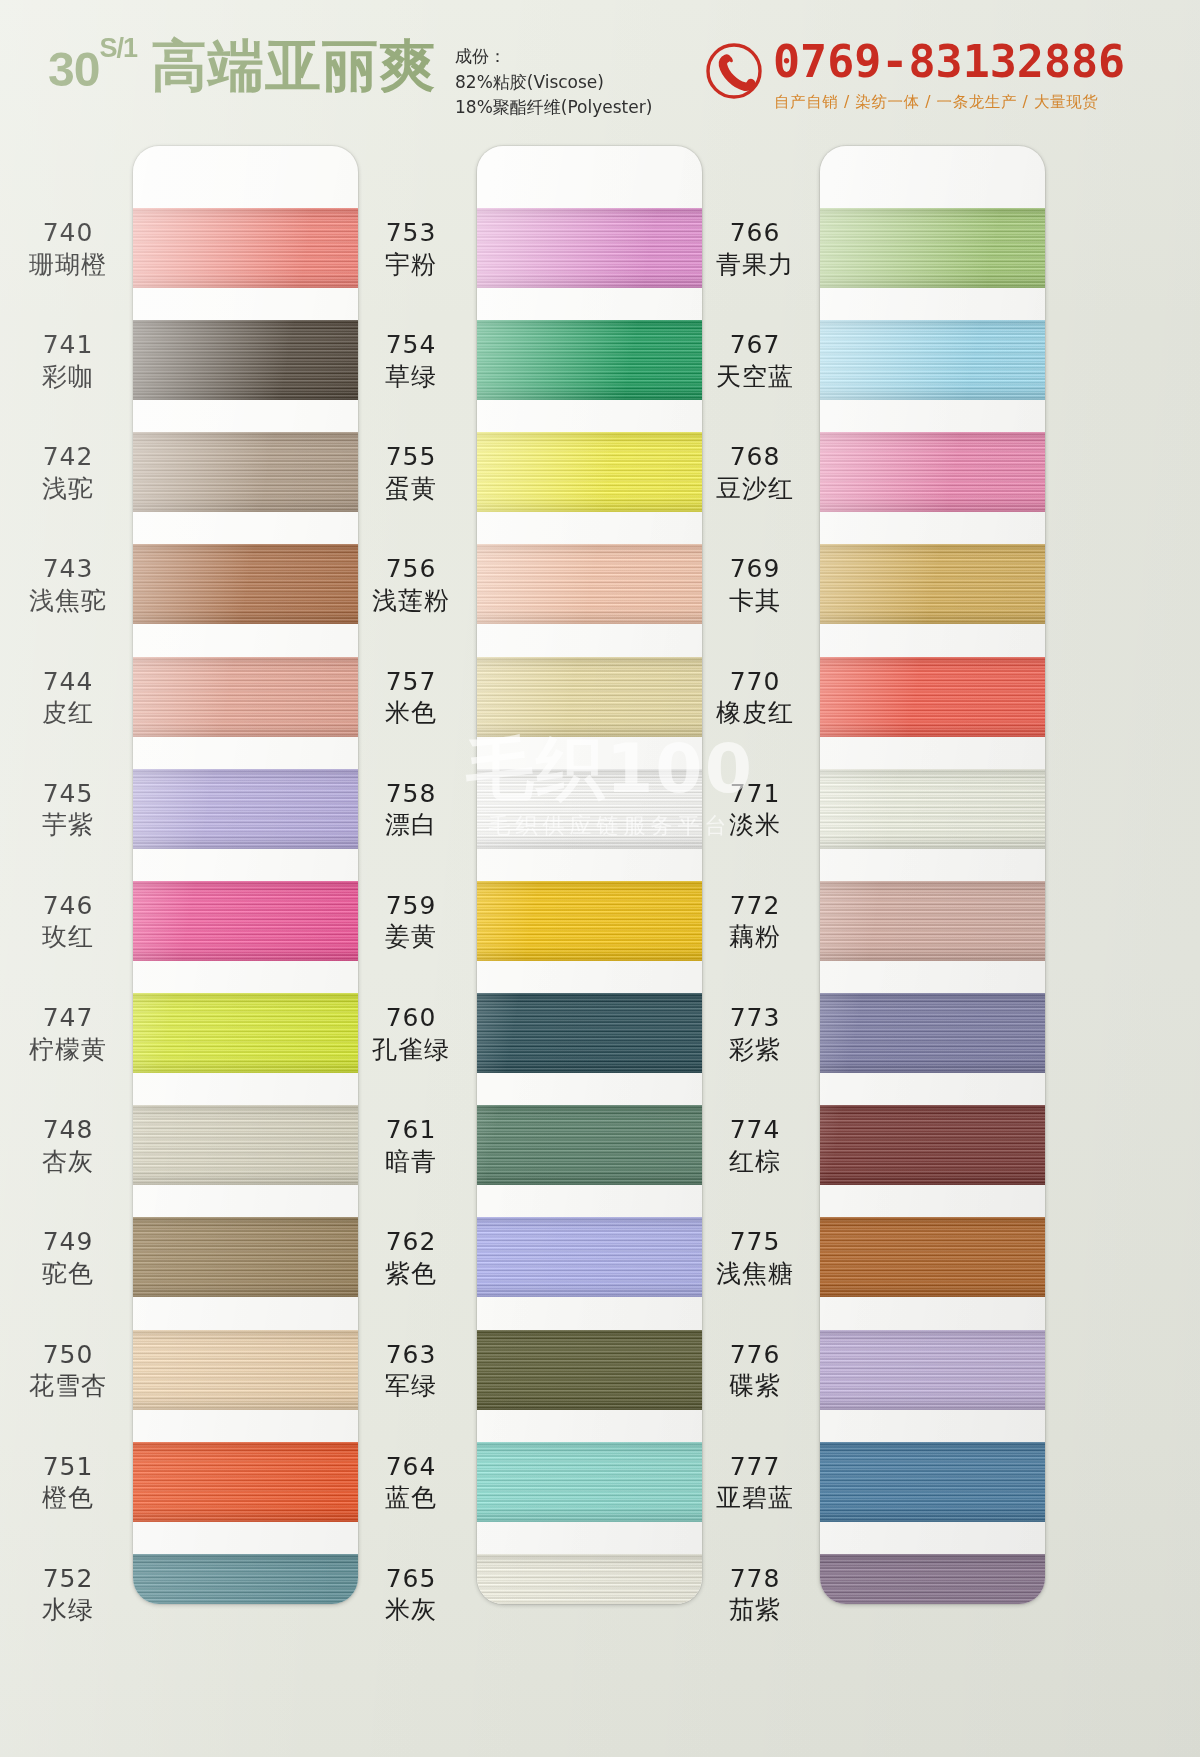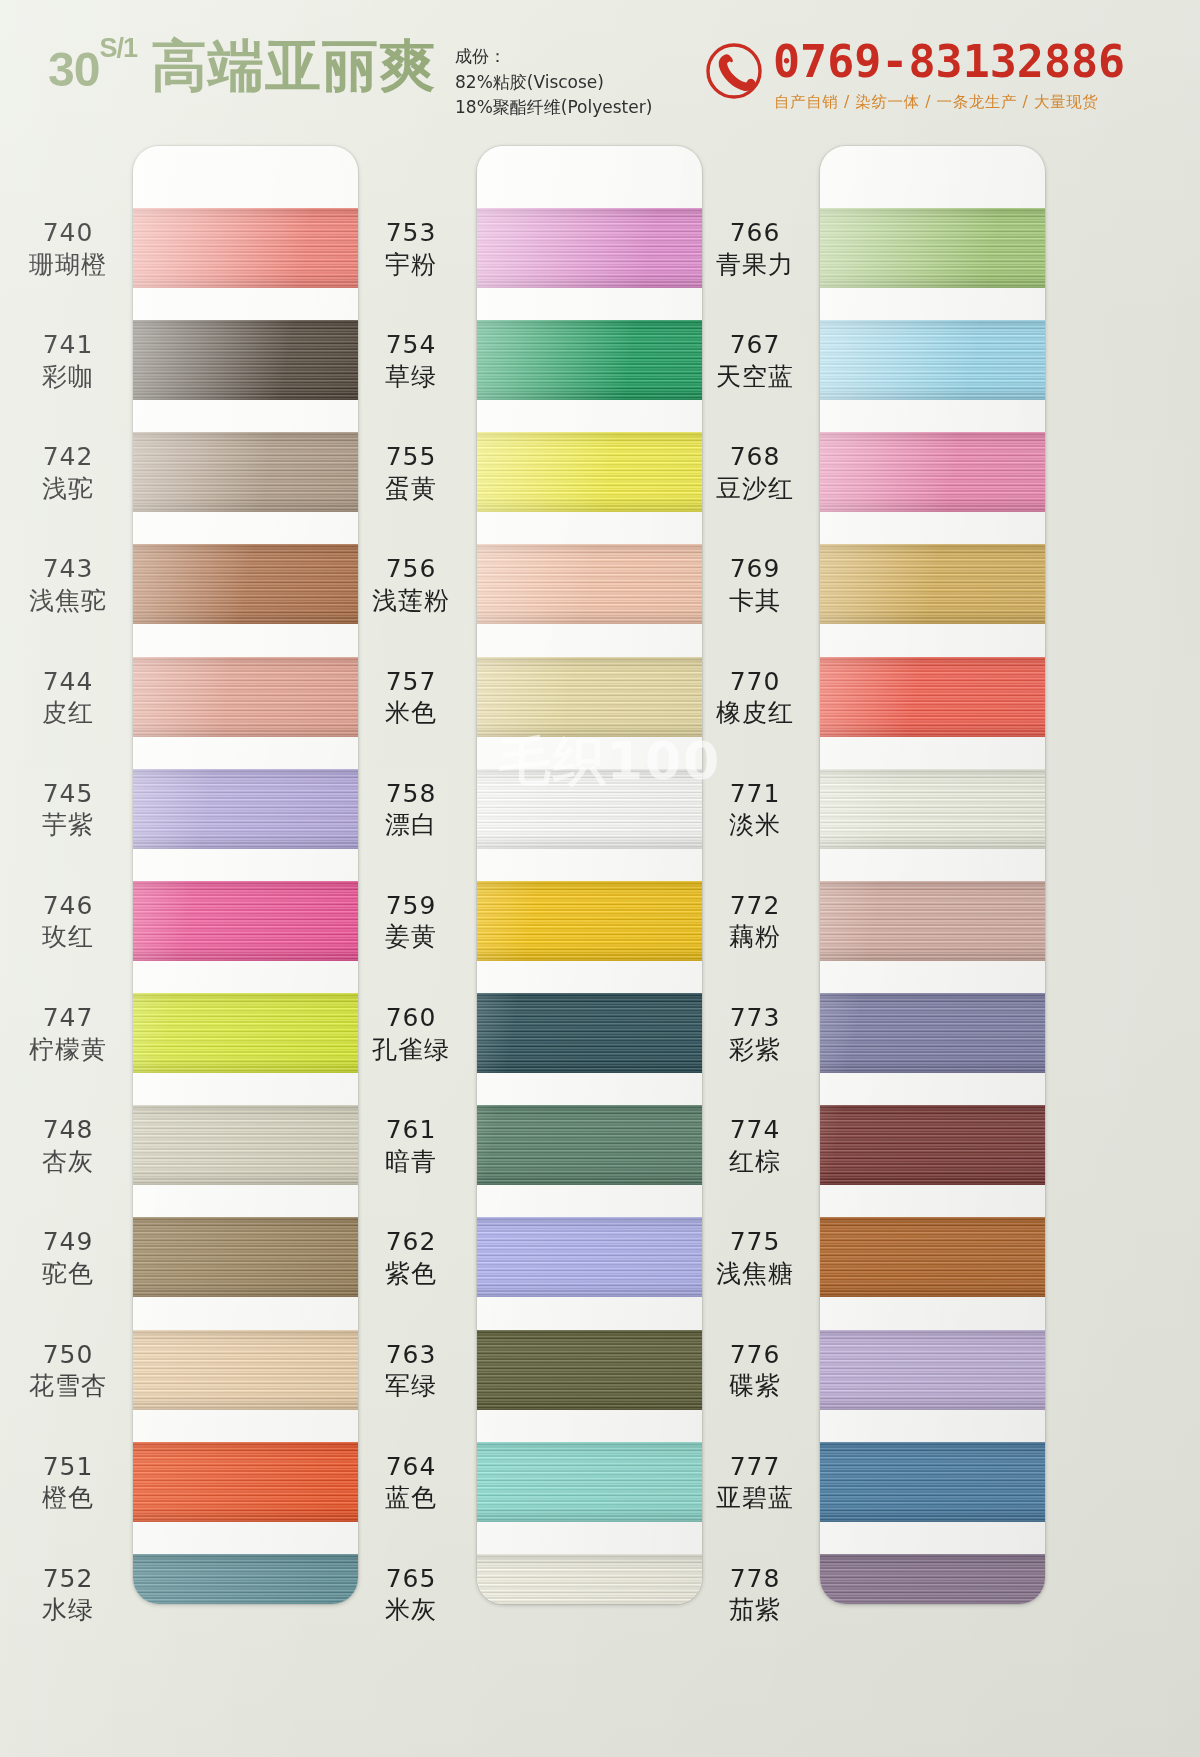--- a/index.html
+++ b/index.html
@@ -109,21 +109,21 @@
   .labels .col3 .label{left:680px;}
 
   
   .watermark{
     position:absolute;left:395px;top:735px;width:430px;height:120px;
     pointer-events:none;z-index:5;
     color:rgba(255,255,255,.62);
     font-family:"DejaVu Sans",sans-serif;
     text-align:center;
   }
-  .wm-main{font-size:52px;font-weight:bold;letter-spacing:2px;line-height:1;}
+  .wm-main{font-size:68px;font-weight:bold;letter-spacing:2px;line-height:1;}
   .wm-sub{font-size:22px;letter-spacing:5px;margin-top:8px;}
 </style>
 </head>
 <body>
 
 <div class="page">
 
   <div class="header">
 
     <div class="brand">
@@ -359,15 +359,16 @@
         </div>
         <div class="label" style="top: 1417.85px;">
           <span class="code">778</span>
           <span class="name">茄紫</span>
         </div>
       </div>
   </div>
 
   <div class="watermark">
     <div class="wm-main">毛织100</div>
+    <div class="wm-sub">毛织供应链服务平台</div>
   </div>
 
 </div>
 
 </body></html>

